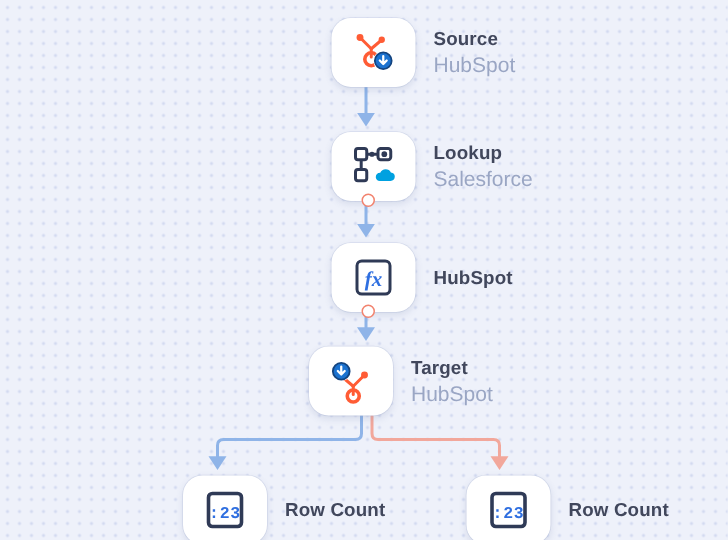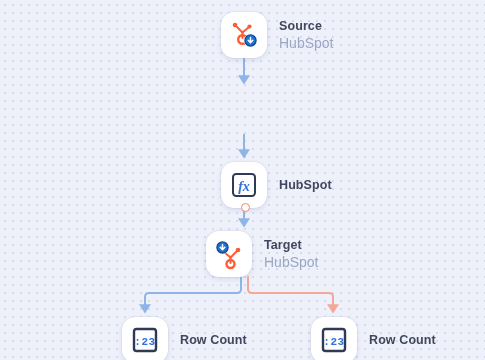--- a/index.html
+++ b/index.html
@@ -31,21 +31,21 @@
     height: 360px;
     pointer-events: none;
   }
   .node {
     position: absolute;
     display: flex;
     align-items: center;
   }
   .card {
     position: relative;
-    width: 46px;
+    width: 56px;
     height: 46px;
     border-radius: 13px;
     background: #ffffff;
     box-shadow: 0 2px 5px rgba(89,104,153,0.16), 0 0 0 0.5px rgba(190,200,225,0.45);
     display: flex;
     align-items: center;
     justify-content: center;
     flex: none;
   }
   .labels {
@@ -124,20 +124,43 @@
         <circle cx="22.5" cy="21.5" r="5.6" fill="#1b72d0" stroke="#14447f" stroke-width="1.2"></circle>
         <path d="M22.5 18.4 L22.5 23.4 M20.2 21.3 L22.5 23.7 L24.8 21.3" stroke="#ffffff" stroke-width="1.5" fill="none" stroke-linecap="round" stroke-linejoin="round"></path>
       </svg>
     </div>
     <div class="labels">
       <div class="title">Source</div>
       <div class="subtitle">HubSpot</div>
     </div>
   </div>
 
+  <div class="node" style="left:221px; top:88px;">
+    <div class="card">
+      <svg class="ico" viewBox="0 0 32 32">
+        <g stroke="#2f3a56" stroke-width="2" fill="none">
+          <rect x="4" y="4" width="7.5" height="7.5" rx="1.6"></rect>
+          <rect x="4" y="18" width="7.5" height="7.5" rx="1.6"></rect>
+          <rect x="19" y="4" width="8.5" height="7.5" rx="1.8"></rect>
+          <path d="M7.8 11.5 L7.8 18"></path>
+          <path d="M11.5 7.8 L19 7.8"></path>
+        </g>
+        <circle cx="15" cy="7.8" r="1.7" fill="#2f3a56"></circle>
+        <circle cx="23.2" cy="7.8" r="1.9" fill="#2f3a56"></circle>
+        <g>
+          <path d="M17.5 23.2 a3.1 3.1 0 0 1 3.0 -3.0 a3.9 3.9 0 0 1 3.6 -2.4 a3.9 3.9 0 0 1 3.5 2.2 a2.9 2.9 0 0 1 2.6 2.9 a2.9 2.9 0 0 1 -2.9 2.7 l-7.0 0 a2.8 2.8 0 0 1 -2.8 -2.4 z" fill="#00a1e0"></path>
+        </g>
+      </svg>
+      <div class="port"></div>
+    </div>
+    <div class="labels">
+      <div class="title">Lookup</div>
+      <div class="subtitle">Salesforce</div>
+    </div>
+  </div>
 
   <div class="node" style="left:221px; top:162px;">
     <div class="card">
       <svg class="ico" viewBox="0 0 32 32">
         <rect x="5" y="5" width="22" height="22" rx="3.2" fill="none" stroke="#2f3a56" stroke-width="2"></rect>
         <text x="16" y="21.6" text-anchor="middle" font-family="'Liberation Serif', serif" font-size="14" font-style="italic" font-weight="bold" fill="#2f6fe0">fx</text>
       </svg>
       <div class="port"></div>
     </div>
     <div class="labels">

